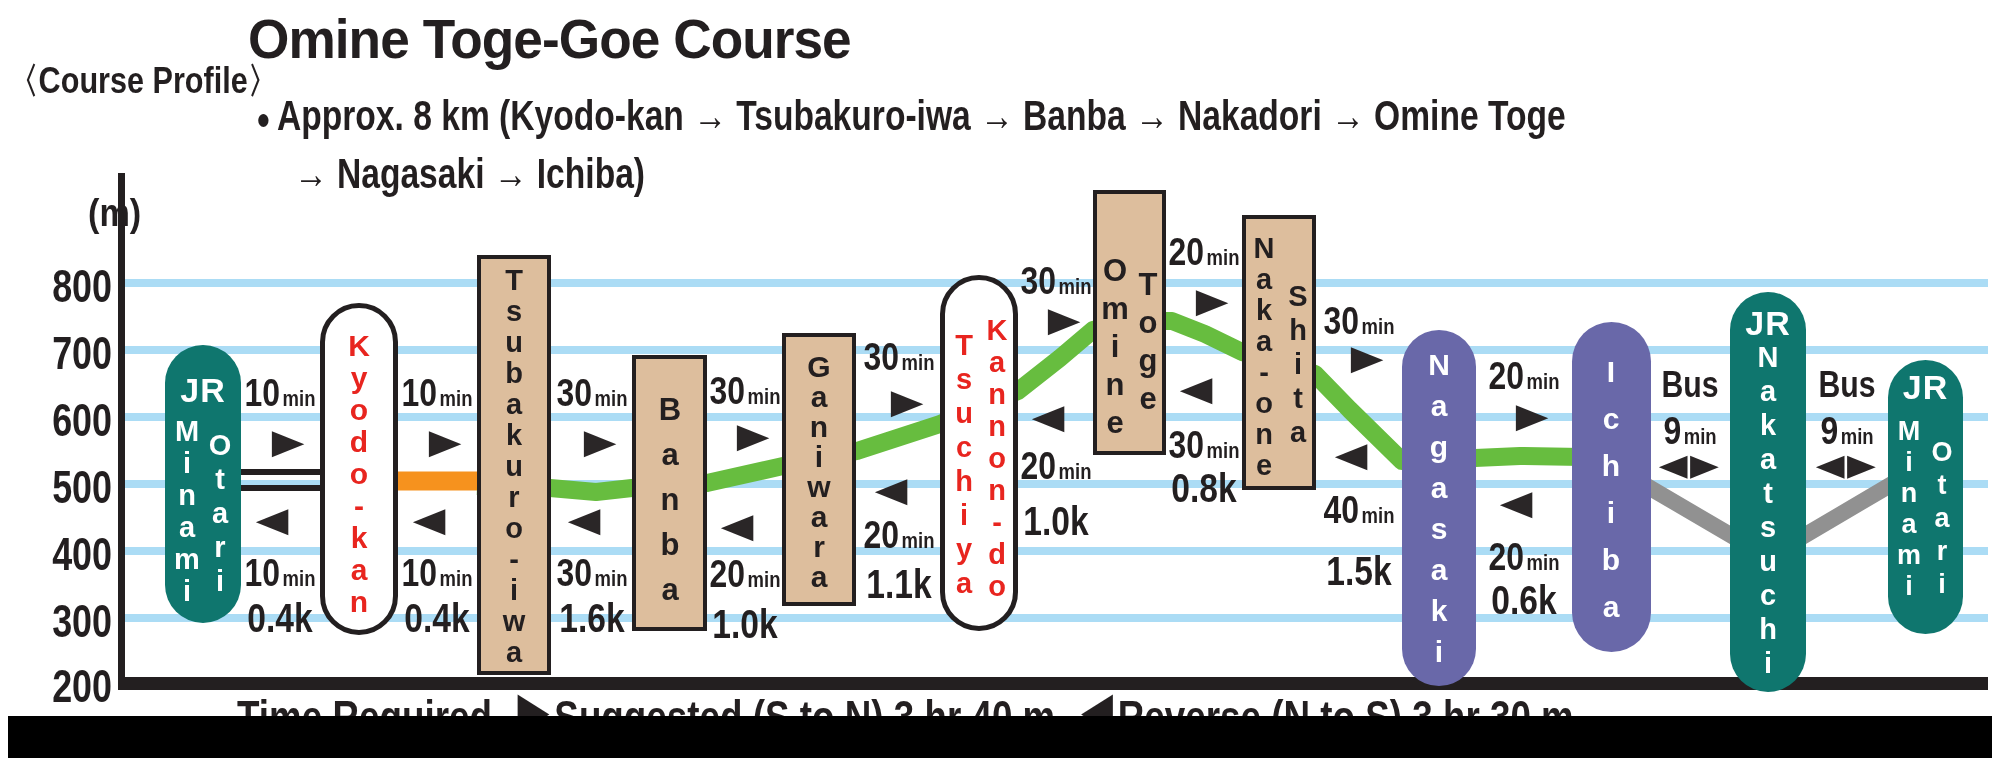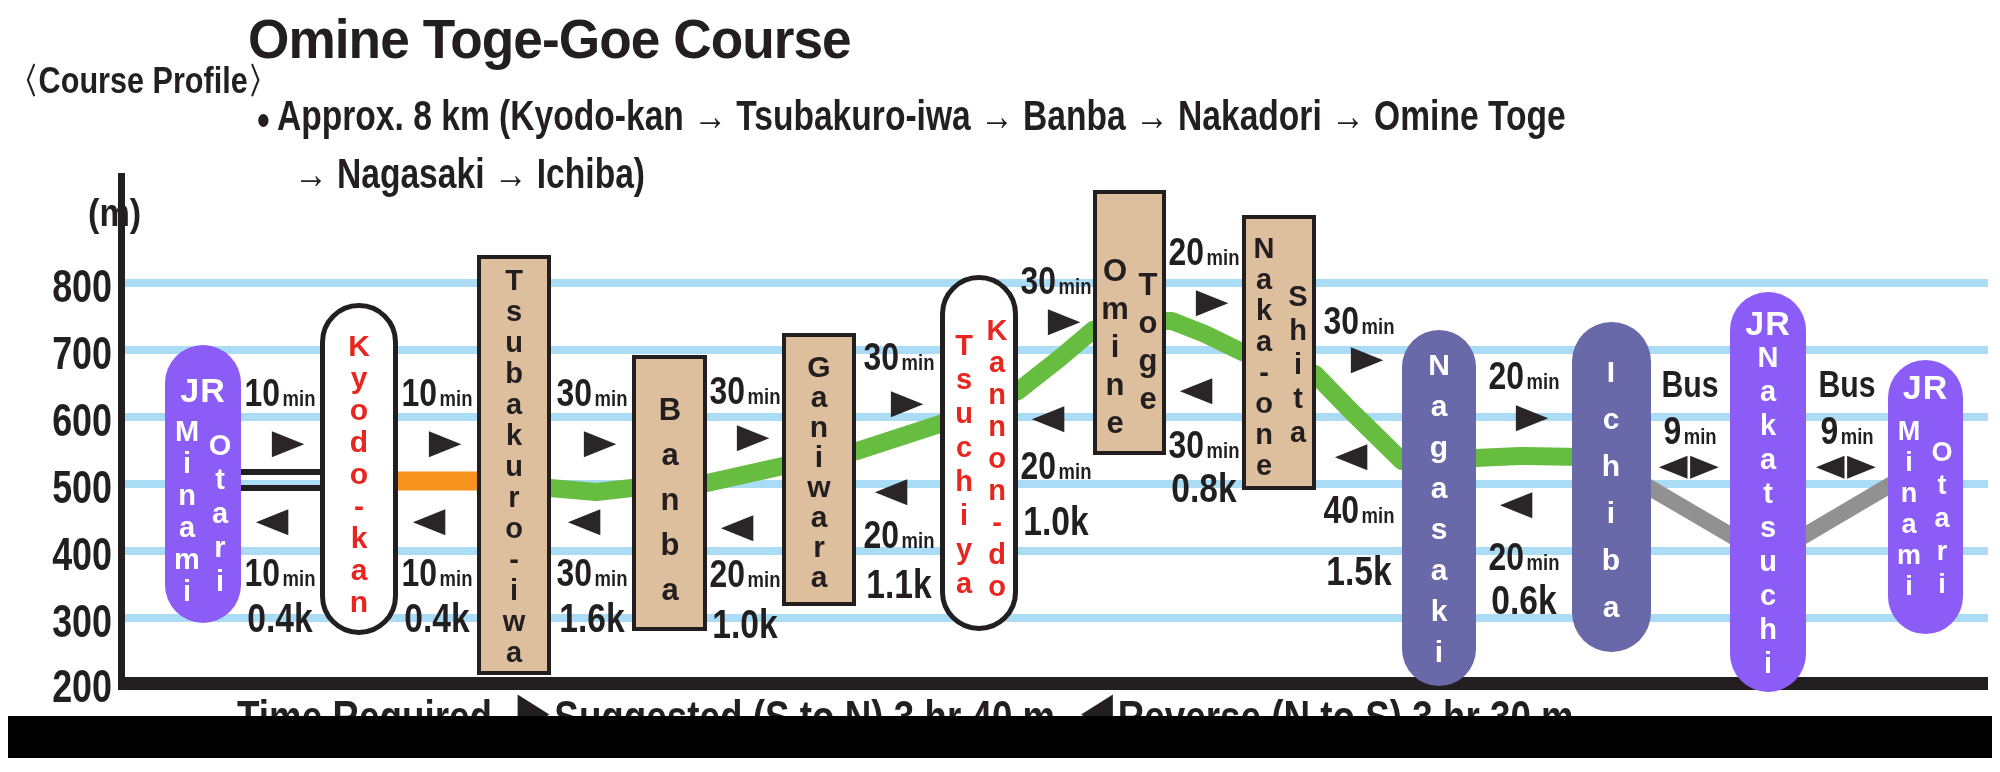--- a/index.html
+++ b/index.html
@@ -13,21 +13,21 @@
   .bullet{font-size:30px;vertical-align:middle;margin-right:8px;}
   
   .ylabel{font-size:38px;font-weight:bold;transform:scaleX(.9);transform-origin:left top;}
   .tick{width:92px;text-align:right;font-size:46px;font-weight:bold;transform:scaleX(.78);transform-origin:right center;}
   .gridline{left:124px;width:1864px;height:8px;background:#ABDCF5;}
   .axisline{left:118px;top:173px;width:7px;height:517px;background:#231F20;}
   .baseline{left:121px;top:677px;width:1867px;height:13px;background:#231F20;}
   .bottombar{left:8px;top:716px;width:1984px;height:42px;background:#000;z-index:9;}
   
   .pill{position:absolute;box-sizing:border-box;}
-  .green-pill{background:#8b5cf6;border-radius:40px;}
+  .green-pill{background:#0f766e;border-radius:40px;}
   .purple-pill{background:#6968A9;border-radius:40px;}
   .white-pill{background:#fff;border:5px solid #231F20;border-radius:40px;}
   .tan-rect{background:#DDBE9D;border:4px solid #231F20;}
   .jr{position:absolute;width:100%;text-align:center;font-size:34px;font-weight:bold;color:#fff;letter-spacing:1px;}
   .vcol{position:absolute;display:block;width:32px;text-align:center;font-weight:bold;}
   .vch{display:block;text-align:center;}
   .wtxt{color:#fff;} .rtxt{color:#E8251F;} .ktxt{color:#231F20;}
   
   .gap{position:absolute;height:772px;top:0;}
   .gi{position:absolute;left:50%;white-space:nowrap;font-weight:bold;}

